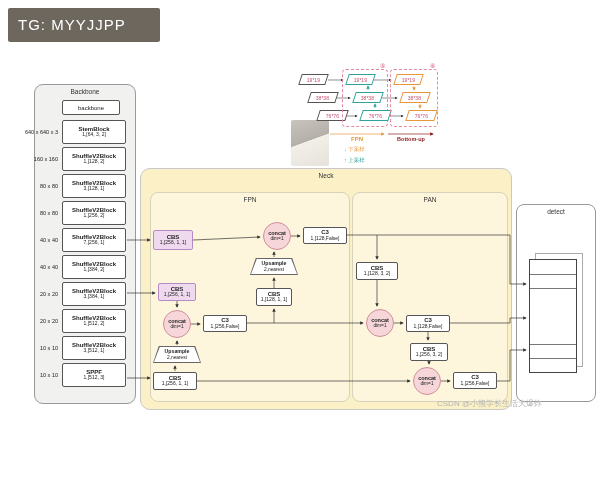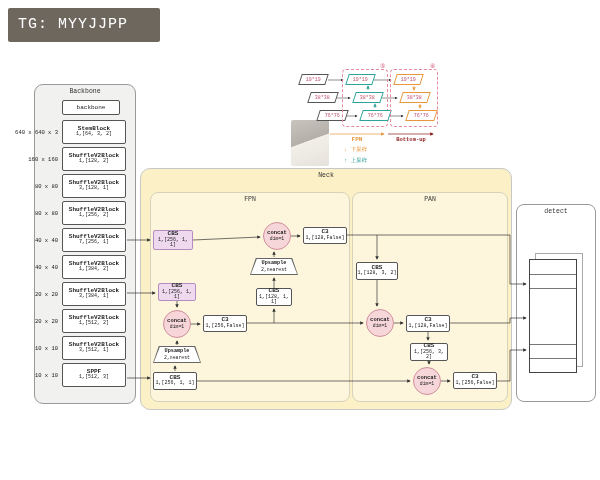--- a/index.html
+++ b/index.html
@@ -1,17 +1,17 @@
 <!DOCTYPE html>
 <html><head>
 <meta charset="utf-8">
 <style>
   html,body { margin:0; padding:0; background:#fff; }
   .stage { position:relative; width:600px; height:480px; background:#ffffff;
-           font-family:Liberation Mono, monospace; overflow:hidden; color:#222; }
+           font-family:Liberation Sans, sans-serif; overflow:hidden; color:#222; }
 
   .banner { position:absolute; left:8px; top:8px; width:152px; height:34px; background:#6d675e;
             color:#fff; font-size:15px; line-height:34px; padding-left:10px; box-sizing:border-box;
             letter-spacing:1px; border-radius:2px; }
 
   .bb-panel { position:absolute; left:34px; top:84px; width:100px; height:318px;
               background:#f1f1ef; border:1px solid #999; border-radius:9px; }
   .neck-panel { position:absolute; left:140px; top:168px; width:370px; height:240px;
                 background:#fbf0c6; border:1px solid #c8c8c8; border-radius:10px; }
   .sub-panel { position:absolute; background:#fdf6dc; border:1px solid #d6d2bc; border-radius:8px; }
@@ -330,14 +330,15 @@
 
   <div class="legend-row" style="left:344px;top:146px;color:#e8973d">
     <span>↓</span>
     <span>下采样</span>
   </div>
   <div class="legend-row" style="left:344px;top:157px;color:#2fa39b">
     <span>↑</span>
     <span>上采样</span>
   </div>
 
+  <div class="wm-csdn">CSDN @小熊学长生活大爆炸</div>
 
 </div>
 
 </body></html>

